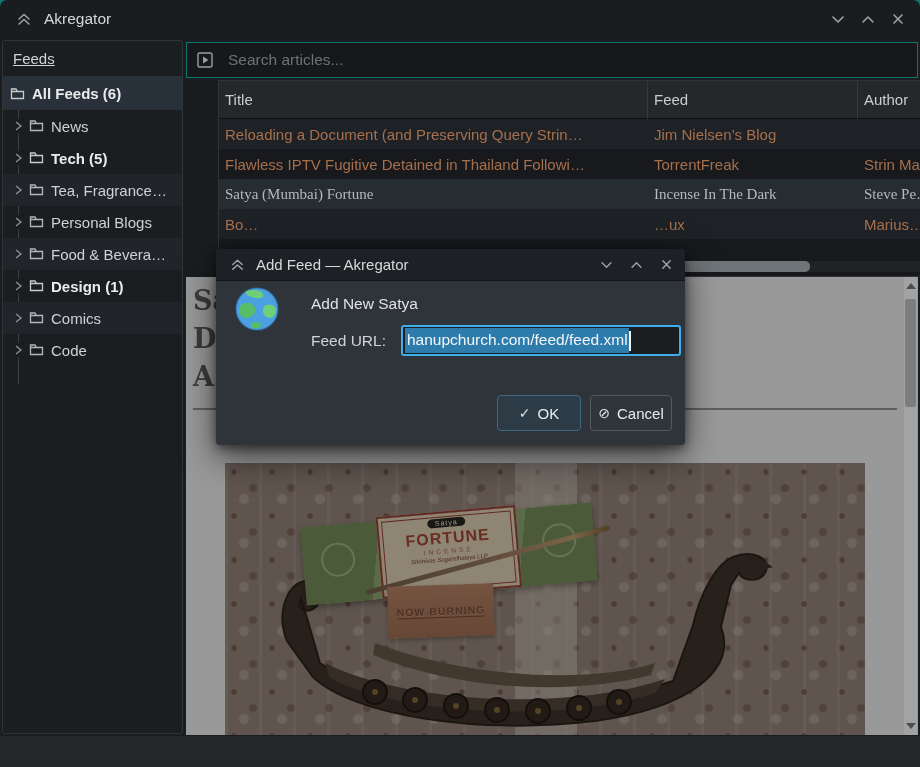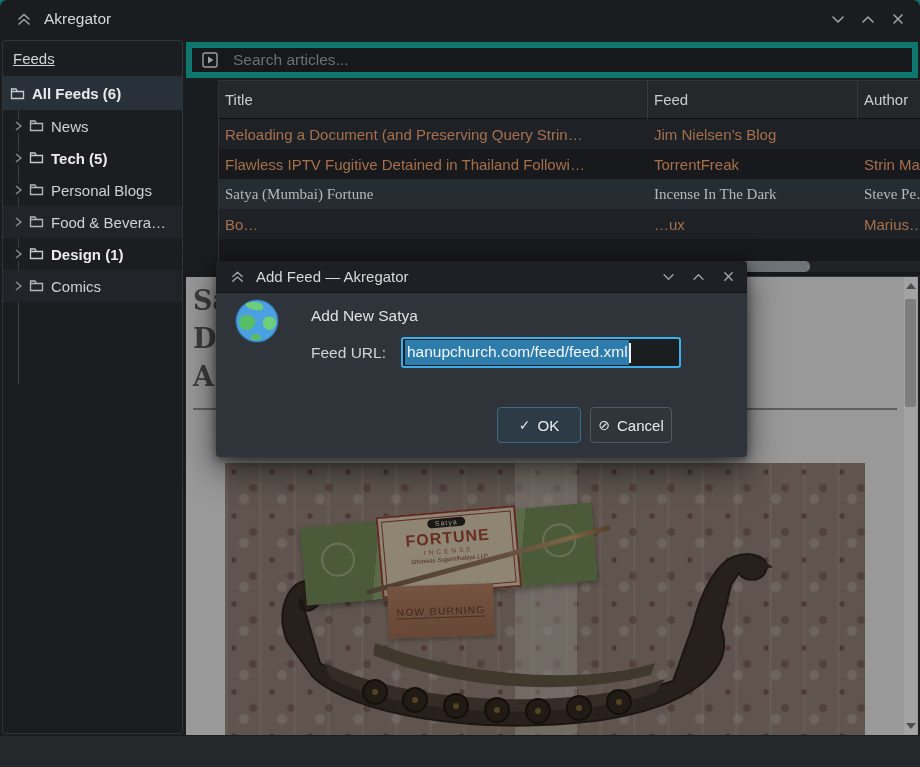--- a/index.html
+++ b/index.html
@@ -27,21 +27,21 @@
   .titem.child { padding-left:8px; }
   .titem.alt { background:#21252a; }
   .titem.sel { background:#28313a; }
   .titem.bold .tlabel { font-weight:bold; color:#e9ebec; }
   .expander { width:14px; height:14px; margin-right:4px; display:inline-flex; flex:none; background:#1b1e21; }
   .titem.alt .expander { background:#21252a; }
   .foldico { width:16px; height:14px; margin-right:6px; display:inline-flex; flex:none; }
   .tlabel { white-space:nowrap; overflow:hidden; }
 
   
-  .searchbar { position:absolute; left:186px; top:42px; width:732px; height:36px; background:#16181b; border:6px solid #0f766e; display:flex; align-items:center; }
+  .searchbar { position:absolute; left:186px; top:42px; width:732px; height:36px; background:#16181b; border:1px solid #0f766e; display:flex; align-items:center; }
   .sicon { margin-left:9px; display:inline-flex; cursor:pointer; }
   .searchbar input { flex:1; margin-left:14px; background:transparent; border:none; outline:none; font-size:15.5px; color:#cfd3d5; font-family:"Liberation Sans", sans-serif; }
   .searchbar input::placeholder { color:#6d7275; }
 
   
   .alist { position:absolute; left:186px; top:80px; width:732px; height:197px; background:#17191c; border:1px solid #303437; overflow:hidden;margin-left:32px; }
   .lrow { display:grid; grid-template-columns:429px 210px 1fr; align-items:center; }
   .lheader { height:38px; background:#25282b; border-bottom:1px solid #0e0f10; }
   .lheader .hcell { font-size:15px; color:#c9cdcf; padding-left:6px; height:38px; line-height:38px; border-right:1px solid #35393c; cursor:pointer; }
   .lheader .hcell:last-child { border-right:none; }
@@ -88,21 +88,21 @@
   .sign { position:absolute; left:163px; top:122px; width:106px; height:52px; background:linear-gradient(180deg,#b07d63,#9a6950); transform:rotate(-2deg); box-shadow:0 2px 4px rgba(0,0,0,.3); display:flex; align-items:center; justify-content:center; }
   .sign span { font-size:10.5px; font-weight:bold; letter-spacing:1px; color:#6e4433; border-bottom:1.5px solid #6e4433; text-shadow:0 1px 0 rgba(255,240,230,.25); }
   .stick { position:absolute; left:142px; top:127px; width:252px; height:5px; background:linear-gradient(90deg,#6d5a48,#93755c 55%,#b99a6d 85%,#7a5c38); transform:rotate(-15deg); transform-origin:left bottom; border-radius:2px; }
   .boat { position:absolute; left:0; top:0; }
   .veil { position:absolute; inset:0; background:rgba(22,15,11,.38); }
 
   
   .bottomstrip { position:absolute; left:0; top:736px; width:920px; height:31px; background:#25282b; }
 
   
-  .dialog { position:absolute; left:216px; top:261px; width:531px; height:196px; border-radius:4px; background:#2f343a; box-shadow:0 12px 34px rgba(0,0,0,.6), 0 3px 10px rgba(0,0,0,.45); z-index:50; }
+  .dialog { position:absolute; left:216px; top:249px; width:469px; height:196px; border-radius:4px; background:#2f343a; box-shadow:0 12px 34px rgba(0,0,0,.6), 0 3px 10px rgba(0,0,0,.45); z-index:50; }
   .dlg-titlebar { position:absolute; left:0; top:0; width:100%; height:32px; background:#1d2024; border-radius:4px 4px 0 0; border-bottom:1px solid #121416; display:flex; align-items:center; }
   .dlg-titlebar .tb-icon { margin-left:14px; }
   .dlg-title { margin-left:11px; font-size:15px; color:#d6d9da; }
   .dlg-controls { position:absolute; right:6px; display:flex; gap:4px; }
   .dlg-controls .winbtn { width:26px; height:26px; }
   .globe { position:absolute; left:17px; top:36px; }
   .dlg-heading { position:absolute; left:95px; top:46px; font-size:15.5px; color:#dfe2e3; }
   .dlg-label { position:absolute; left:95px; top:83px; font-size:15.5px; color:#d2d5d6; }
   .urlbox { position:absolute; left:185px; top:76px; width:280px; height:31px; background:#1a1e21; border:2px solid #3daee9; border-radius:3px; display:flex; align-items:center; overflow:hidden; cursor:text; }
   .urlsel { margin-left:2px; background:#2e7cab; color:#f2f6f8; font-size:15.5px; padding:3px 1px 4px 2px; white-space:nowrap; }
@@ -180,20 +180,33 @@
               </svg>
             </span>
           <span class="foldico">
               <svg width="15" height="13" viewBox="0 0 15 13">
                 <path d="M1.5,4.5 v7 h12 v-7 z M1.5,4.5 v-2.5 h4.5 l1.2,2" fill="none" stroke="#c8cccd" stroke-width="1.3"></path>
               </svg>
             </span>
           <span class="tlabel">Tech (5)</span>
         </div>
 
+        <div class="titem child alt">
+          <span class="expander">
+              <svg width="14" height="14" viewBox="0 0 14 14">
+                <polyline points="5,3 10,7 5,11" fill="none" stroke="#8a8f92" stroke-width="1.4"></polyline>
+              </svg>
+            </span>
+          <span class="foldico">
+              <svg width="15" height="13" viewBox="0 0 15 13">
+                <path d="M1.5,4.5 v7 h12 v-7 z M1.5,4.5 v-2.5 h4.5 l1.2,2" fill="none" stroke="#b4b8ba" stroke-width="1.3"></path>
+              </svg>
+            </span>
+          <span class="tlabel">Tea, Fragrance…</span>
+        </div>
 
         <div class="titem child">
           <span class="expander">
               <svg width="14" height="14" viewBox="0 0 14 14">
                 <polyline points="5,3 10,7 5,11" fill="none" stroke="#8a8f92" stroke-width="1.4"></polyline>
               </svg>
             </span>
           <span class="foldico">
               <svg width="15" height="13" viewBox="0 0 15 13">
                 <path d="M1.5,4.5 v7 h12 v-7 z M1.5,4.5 v-2.5 h4.5 l1.2,2" fill="none" stroke="#b4b8ba" stroke-width="1.3"></path>
@@ -237,20 +250,33 @@
               </svg>
             </span>
           <span class="foldico">
               <svg width="15" height="13" viewBox="0 0 15 13">
                 <path d="M1.5,4.5 v7 h12 v-7 z M1.5,4.5 v-2.5 h4.5 l1.2,2" fill="none" stroke="#b4b8ba" stroke-width="1.3"></path>
               </svg>
             </span>
           <span class="tlabel">Comics</span>
         </div>
 
+        <div class="titem child">
+          <span class="expander">
+              <svg width="14" height="14" viewBox="0 0 14 14">
+                <polyline points="5,3 10,7 5,11" fill="none" stroke="#8a8f92" stroke-width="1.4"></polyline>
+              </svg>
+            </span>
+          <span class="foldico">
+              <svg width="15" height="13" viewBox="0 0 15 13">
+                <path d="M1.5,4.5 v7 h12 v-7 z M1.5,4.5 v-2.5 h4.5 l1.2,2" fill="none" stroke="#b4b8ba" stroke-width="1.3"></path>
+              </svg>
+            </span>
+          <span class="tlabel">Code</span>
+        </div>
       </div>
     </div>
 
     <div class="searchbar">
       <span class="sicon">
         <svg width="18" height="18" viewBox="0 0 18 18">
             <rect x="2" y="2" width="14" height="14" rx="2" fill="none" stroke="#9a9ea1" stroke-width="1.4"></rect>
             <polygon points="7,5.5 12.5,9 7,12.5" fill="#9a9ea1"></polygon>
           </svg>
       </span>

